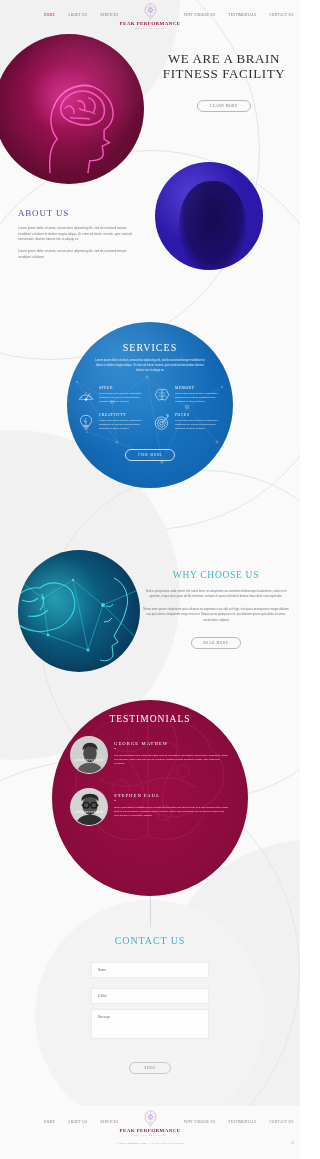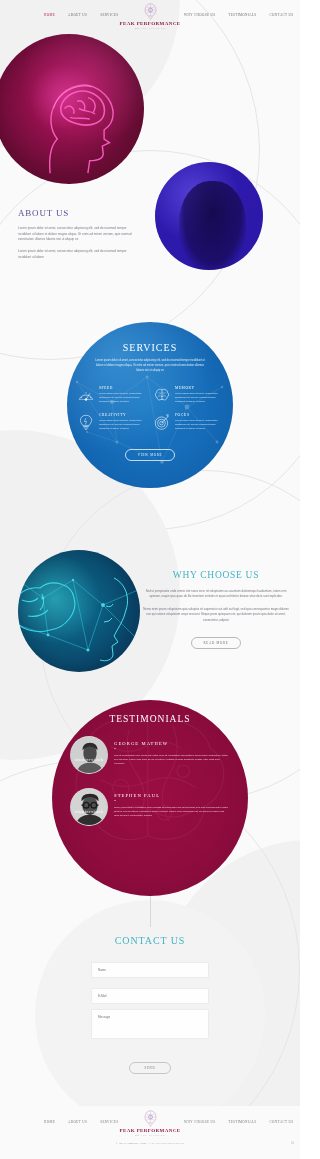--- a/index.html
+++ b/index.html
@@ -239,20 +239,26 @@
     <svg class="hero-head" viewBox="0 0 100 120" preserveAspectRatio="xMidYMid meet">
       <g fill="none" stroke="#ff5fc4" stroke-width="1.6" opacity=".92">
         <path d="M14 118 C12 96 16 86 22 80 C14 70 12 54 20 40 C28 24 48 16 62 22 C76 28 84 40 84 52 C84 60 80 66 74 70 L74 80 L80 84 L72 88 L73 96 C73 102 66 104 58 104 L56 118"></path>
         <path d="M26 44 C30 30 46 24 58 28 C70 32 76 42 74 52 C72 62 60 66 48 64 C36 62 24 56 26 44 Z" stroke-width="1.8"></path>
         <path d="M30 46 C36 40 42 46 40 52 M44 38 C50 36 54 42 52 48 M56 34 C64 36 66 44 62 50 M36 56 C44 58 52 56 58 58 M46 46 C52 50 58 48 64 52"></path>
       </g>
       <path d="M18 46 C22 28 44 18 60 22" stroke="#ffa8e0" stroke-width=".8" fill="none" opacity=".7"></path>
     </svg>
   </div>
 
+  <div class="hero-text">
+    <h1>WE ARE A BRAIN FITNESS FACILITY</h1>
+    <div style="margin-top:12px;">
+      <button class="btn-outline">LEARN MORE</button>
+    </div>
+  </div>
 
   <div class="about-circle">
     <div class="about-silhouette"></div>
   </div>
 
   <div class="about">
     <h2>ABOUT US</h2>
     <p>Lorem ipsum dolor sit amet, consectetur adipiscing elit, sed do eiusmod tempor incididunt ut labore et dolore magna aliqua. Ut enim ad minim veniam, quis nostrud exercitation ullamco laboris nisi ut aliquip ex</p>
     <p>Lorem ipsum dolor sit amet, consectetur adipiscing elit, sed do eiusmod tempor incididunt ut labore</p>
   </div>

